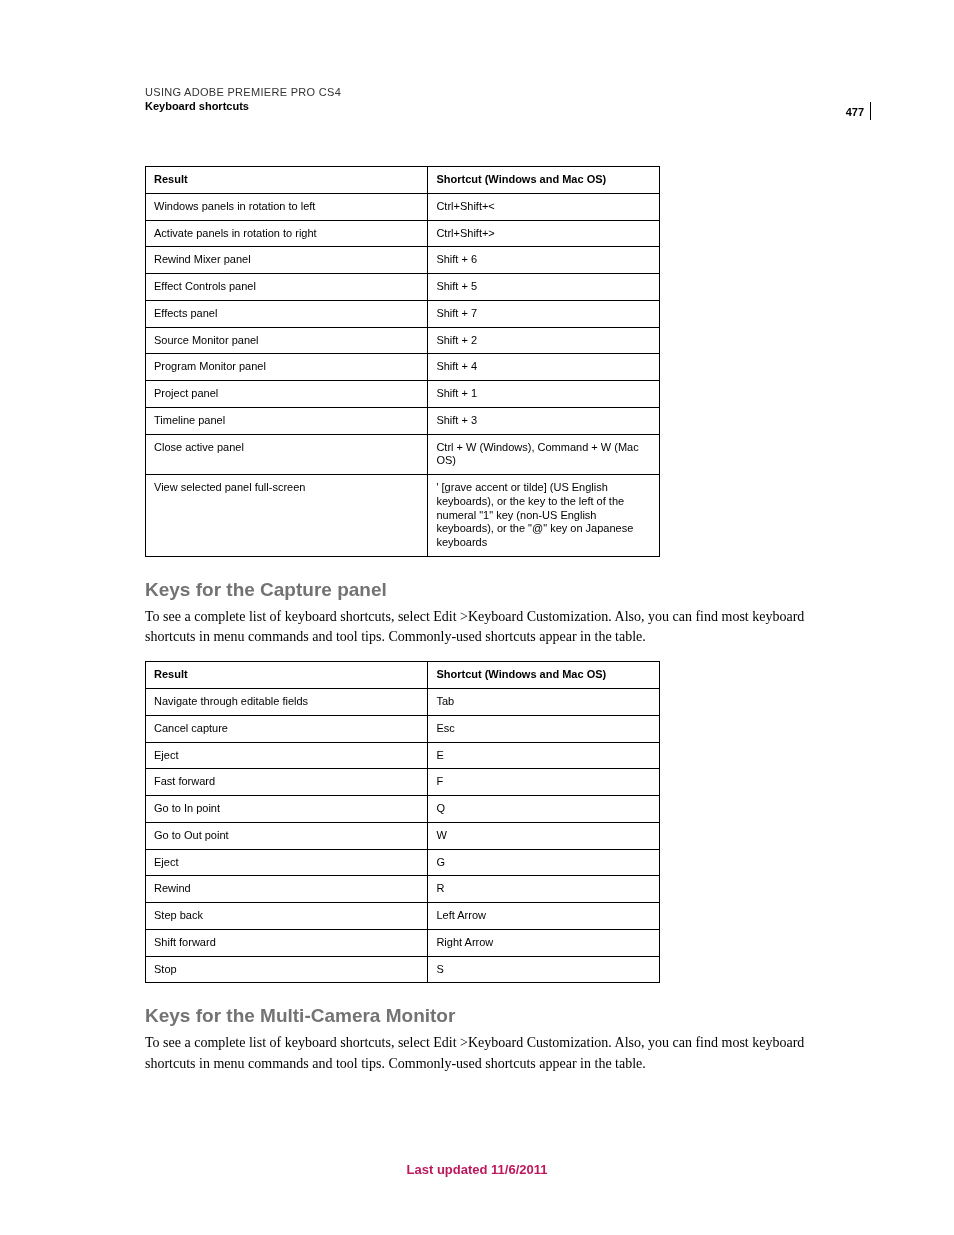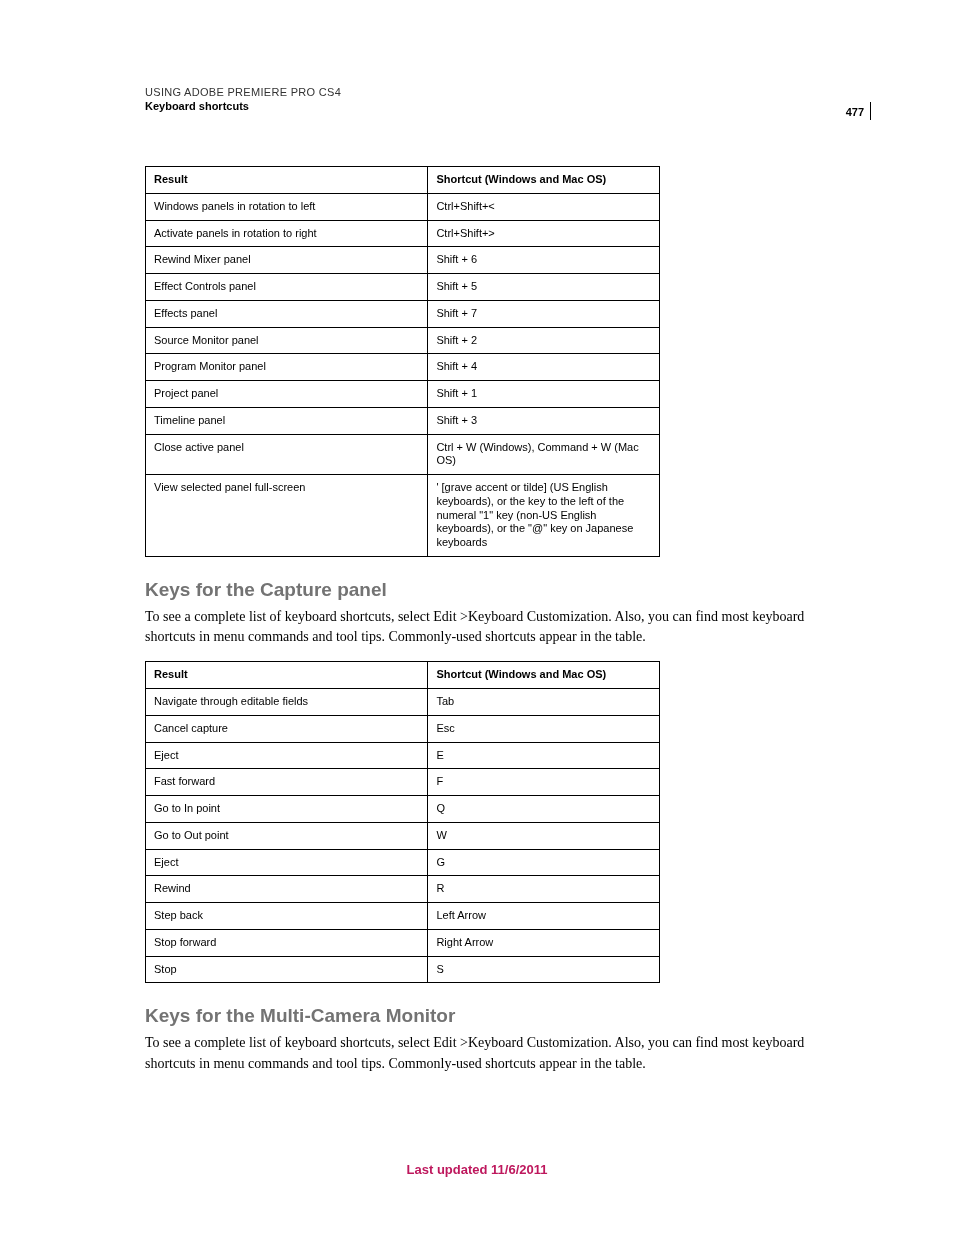--- a/index.html
+++ b/index.html
@@ -218,21 +218,21 @@
           </tr>
           <tr>
             <td>Rewind</td>
             <td>R</td>
           </tr>
           <tr>
             <td>Step back</td>
             <td>Left Arrow</td>
           </tr>
           <tr>
-            <td>Stop forward</td>
+            <td>Shift forward</td>
             <td>Right Arrow</td>
           </tr>
           <tr>
             <td>Stop</td>
             <td>S</td>
           </tr>
         </tbody>
     </table>
 
     <h2 class="section">Keys for the Multi-Camera Monitor</h2>

